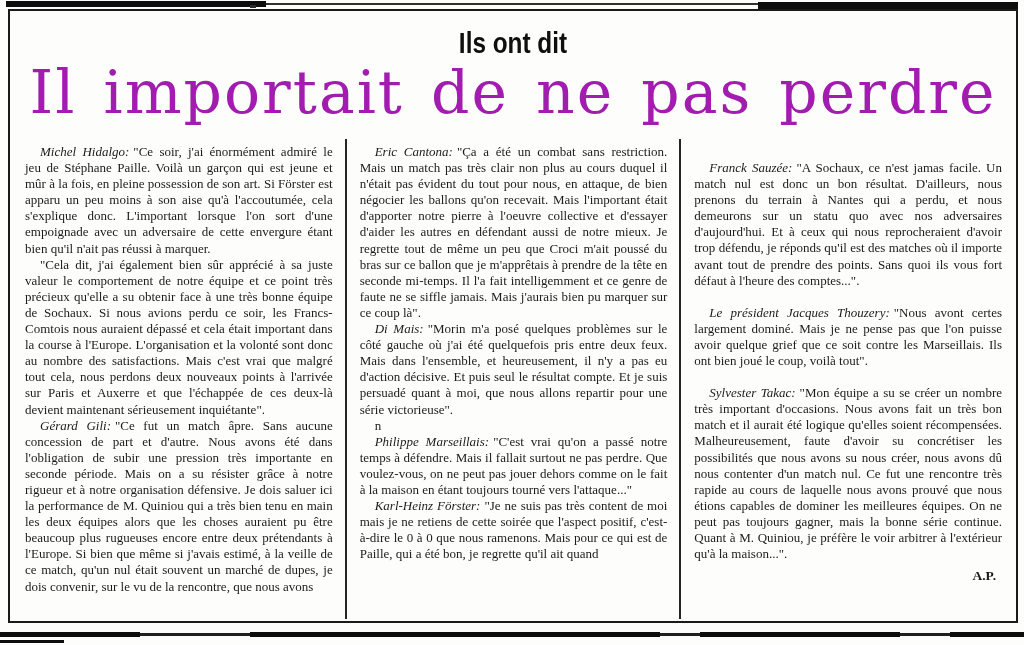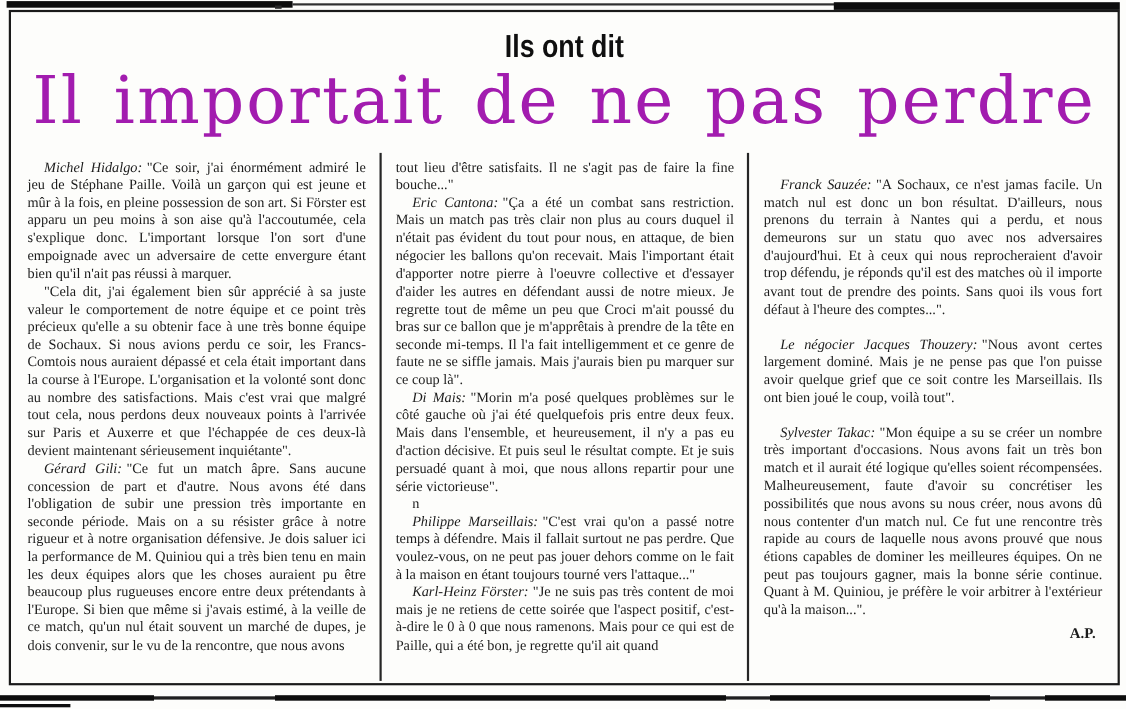--- a/index.html
+++ b/index.html
@@ -49,31 +49,30 @@
 
     <div class="columns">
 
       <div class="col">
         <p class="para"><i class="sp">Michel Hidalgo:</i><span>"Ce soir, j'ai énormément admiré le jeu de Stéphane Paille. Voilà un garçon qui est jeune et mûr à la fois, en pleine possession de son art. Si Förster est apparu un peu moins à son aise qu'à l'accoutumée, cela s'explique donc. L'important lorsque l'on sort d'une empoignade avec un adversaire de cette envergure étant bien qu'il n'ait pas réussi à marquer.</span></p>
         <p class="para"><span>"Cela dit, j'ai également bien sûr apprécié à sa juste valeur le comportement de notre équipe et ce point très précieux qu'elle a su obtenir face à une très bonne équipe de Sochaux. Si nous avions perdu ce soir, les Francs-Comtois nous auraient dépassé et cela était important dans la course à l'Europe. L'organisation et la volonté sont donc au nombre des satisfactions. Mais c'est vrai que malgré tout cela, nous perdons deux nouveaux points à l'arrivée sur Paris et Auxerre et que l'échappée de ces deux-là devient maintenant sérieusement inquiétante".</span></p>
         <p class="para"><i class="sp">Gérard Gili:</i><span>"Ce fut un match âpre. Sans aucune concession de part et d'autre. Nous avons été dans l'obligation de subir une pression très importante en seconde période. Mais on a su résister grâce à notre rigueur et à notre organisation défensive. Je dois saluer ici la performance de M. Quiniou qui a très bien tenu en main les deux équipes alors que les choses auraient pu être beaucoup plus rugueuses encore entre deux prétendants à l'Europe. Si bien que même si j'avais estimé, à la veille de ce match, qu'un nul était souvent un marché de dupes, je dois convenir, sur le vu de la rencontre, que nous avons</span></p>
       </div>
 
       <div class="col mid">
-        <p class="para cont"><span>tout lieu d'être satisfaits. Il ne s'agit pas de faire la fine bouche..."</span></p>
         <p class="para"><i class="sp">Eric Cantona:</i><span>"Ça a été un combat sans restriction. Mais un match pas très clair non plus au cours duquel il n'était pas évident du tout pour nous, en attaque, de bien négocier les ballons qu'on recevait. Mais l'important était d'apporter notre pierre à l'oeuvre collective et d'essayer d'aider les autres en défendant aussi de notre mieux. Je regrette tout de même un peu que Croci m'ait poussé du bras sur ce ballon que je m'apprêtais à prendre de la tête en seconde mi-temps. Il l'a fait intelligemment et ce genre de faute ne se siffle jamais. Mais j'aurais bien pu marquer sur ce coup là".</span></p>
         <p class="para"><i class="sp">Di Mais:</i><span>"Morin m'a posé quelques problèmes sur le côté gauche où j'ai été quelquefois pris entre deux feux. Mais dans l'ensemble, et heureusement, il n'y a pas eu d'action décisive. Et puis seul le résultat compte. Et je suis persuadé quant à moi, que nous allons repartir pour une série victorieuse".</span></p>
         <p class="para"><span>n</span></p>
         <p class="para"><i class="sp">Philippe Marseillais:</i><span>"C'est vrai qu'on a passé notre temps à défendre. Mais il fallait surtout ne pas perdre. Que voulez-vous, on ne peut pas jouer dehors comme on le fait à la maison en étant toujours tourné vers l'attaque..."</span></p>
         <p class="para"><i class="sp">Karl-Heinz Förster:</i><span>"Je ne suis pas très content de moi mais je ne retiens de cette soirée que l'aspect positif, c'est-à-dire le 0 à 0 que nous ramenons. Mais pour ce qui est de Paille, qui a été bon, je regrette qu'il ait quand</span></p>
       </div>
 
       <div class="col right">
         <p class="para gap"><i class="sp">Franck Sauzée:</i><span>"A Sochaux, ce n'est jamas facile. Un match nul est donc un bon résultat. D'ailleurs, nous prenons du terrain à Nantes qui a perdu, et nous demeurons sur un statu quo avec nos adversaires d'aujourd'hui. Et à ceux qui nous reprocheraient d'avoir trop défendu, je réponds qu'il est des matches où il importe avant tout de prendre des points. Sans quoi ils vous fort défaut à l'heure des comptes...".</span></p>
-        <p class="para gap"><i class="sp">Le négocier Jacques Thouzery:</i><span>"Nous avont certes largement dominé. Mais je ne pense pas que l'on puisse avoir quelque grief que ce soit contre les Marseillais. Ils ont bien joué le coup, voilà tout".</span></p>
+        <p class="para gap"><i class="sp">Le président Jacques Thouzery:</i><span>"Nous avont certes largement dominé. Mais je ne pense pas que l'on puisse avoir quelque grief que ce soit contre les Marseillais. Ils ont bien joué le coup, voilà tout".</span></p>
         <p class="para gap"><i class="sp">Sylvester Takac:</i><span>"Mon équipe a su se créer un nombre très important d'occasions. Nous avons fait un très bon match et il aurait été logique qu'elles soient récompensées. Malheureusement, faute d'avoir su concrétiser les possibilités que nous avons su nous créer, nous avons dû nous contenter d'un match nul. Ce fut une rencontre très rapide au cours de laquelle nous avons prouvé que nous étions capables de dominer les meilleures équipes. On ne peut pas toujours gagner, mais la bonne série continue. Quant à M. Quiniou, je préfère le voir arbitrer à l'extérieur qu'à la maison...".</span></p>
         <p class="sig">A.P.</p>
       </div>
 
     </div>
   </div>
 
   <div class="rule" style="left:0;top:633px;width:1024px;height:3px;opacity:.92;"></div>
   <div class="rule" style="left:0;top:632px;width:140px;height:5px;"></div>
   <div class="rule" style="left:250px;top:632px;width:410px;height:5px;"></div>

